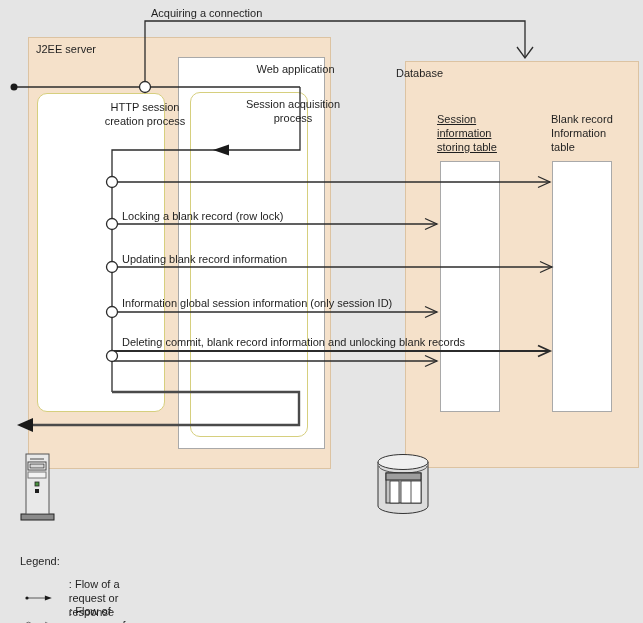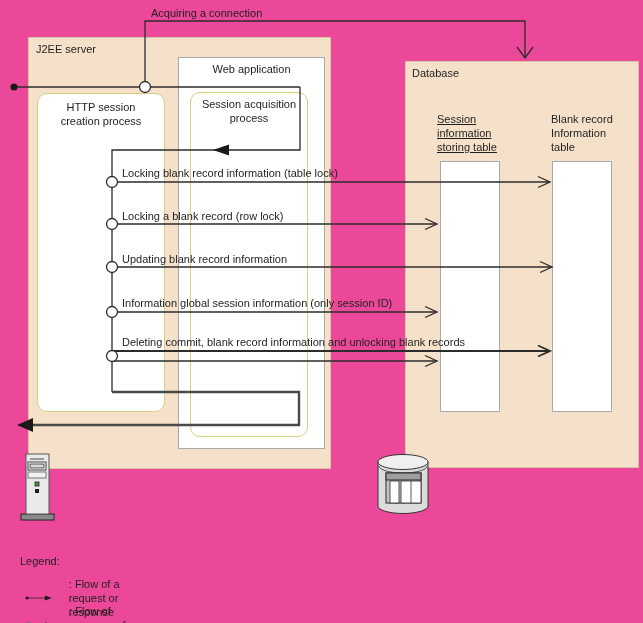--- a/index.html
+++ b/index.html
@@ -1,26 +1,26 @@
 <!DOCTYPE html>
 <html><head>
 <meta charset="utf-8">
 <style>
   html,body{margin:0;padding:0;background:#fff;}
   .stage{
-    position:relative;width:643px;height:623px;background:#ec4899;overflow:hidden;
+    position:relative;width:643px;height:623px;background:#e5e5e5;overflow:hidden;
     font-family:"Liberation Sans","DejaVu Sans",sans-serif;color:#1f1f1f;
   }
   .box{position:absolute;box-sizing:border-box;}
   .peach{background:#f5e1ca;border:1px solid #dcc3a2;}
   .whitebox{background:#ffffff;border:1px solid #a9a9a9;}
   .yellowbox{background:#ffffff;border:1px solid #d6cf7e;border-radius:10px;}
   .tablecol{position:absolute;box-sizing:border-box;background:#ffffff;border:1px solid #a9a9a9;}
   .lbl{position:absolute;font-size:11px;line-height:14px;white-space:pre-line;z-index:6;}
-  .lbl.center{text-align:center;}
+  .lbl.center{text-align:center;padding-left:44px;}
   .arrowlbl{position:absolute;font-size:11px;line-height:13px;white-space:nowrap;z-index:6;}
   svg.overlay{position:absolute;left:0;top:0;z-index:5;pointer-events:none;}
   .legend{position:absolute;z-index:6;}
   .legend-row{position:absolute;display:flex;align-items:center;}
   .legend-row .sym{display:inline-block;}
   .legend-row .txt{font-size:11px;line-height:14px;margin-left:0;}
 </style>
 </head>
 <body>
 
@@ -96,29 +96,28 @@
     </g>
   </svg>
 
   <div class="lbl" style="left:151px;top:6px;">Acquiring a connection</div>
   <div class="lbl" style="left:36px;top:42px;">J2EE server</div>
   <div class="lbl center" style="left:178px;top:62px;width:147px;">Web application</div>
   <div class="lbl center" style="left:37px;top:100px;width:128px;">HTTP session
 creation process</div>
   <div class="lbl center" style="left:190px;top:97px;width:118px;">Session acquisition
 process</div>
-  <div class="lbl" style="left:412px;top:66px;text-align:right;">Database</div>
+  <div class="lbl" style="left:396px;top:66px;text-align:right;">Database</div>
   <div class="lbl" style="left:437px;top:112px;width:100px;text-decoration:underline;">Session
 information
 storing table</div>
   <div class="lbl" style="left:551px;top:112px;width:100px;">Blank record
 Information
 table</div>
 
-  <div class="arrowlbl" style="left:122px;top:167px;">Locking blank record information (table lock)</div>
   <div class="arrowlbl" style="left:122px;top:253px;">Updating blank record information</div>
   <div class="arrowlbl" style="left:122px;top:210px;">Locking a blank record (row lock)</div>
   <div class="arrowlbl" style="left:122px;top:297px;">Information global session information (only session ID)</div>
   <div class="arrowlbl" style="left:122px;top:336px;">Deleting commit, blank record information and unlocking blank records</div>
 
   <div class="legend">
     <div class="lbl" style="left:20px;top:554px;">Legend:</div>
     <div class="legend-row" style="left:24px;top:577px;position:absolute;">
       <svg class="sym" width="60" height="16" viewBox="0 0 60 16">
         <circle cx="6" cy="8" r="3.2" fill="#1a1a1a"></circle>

